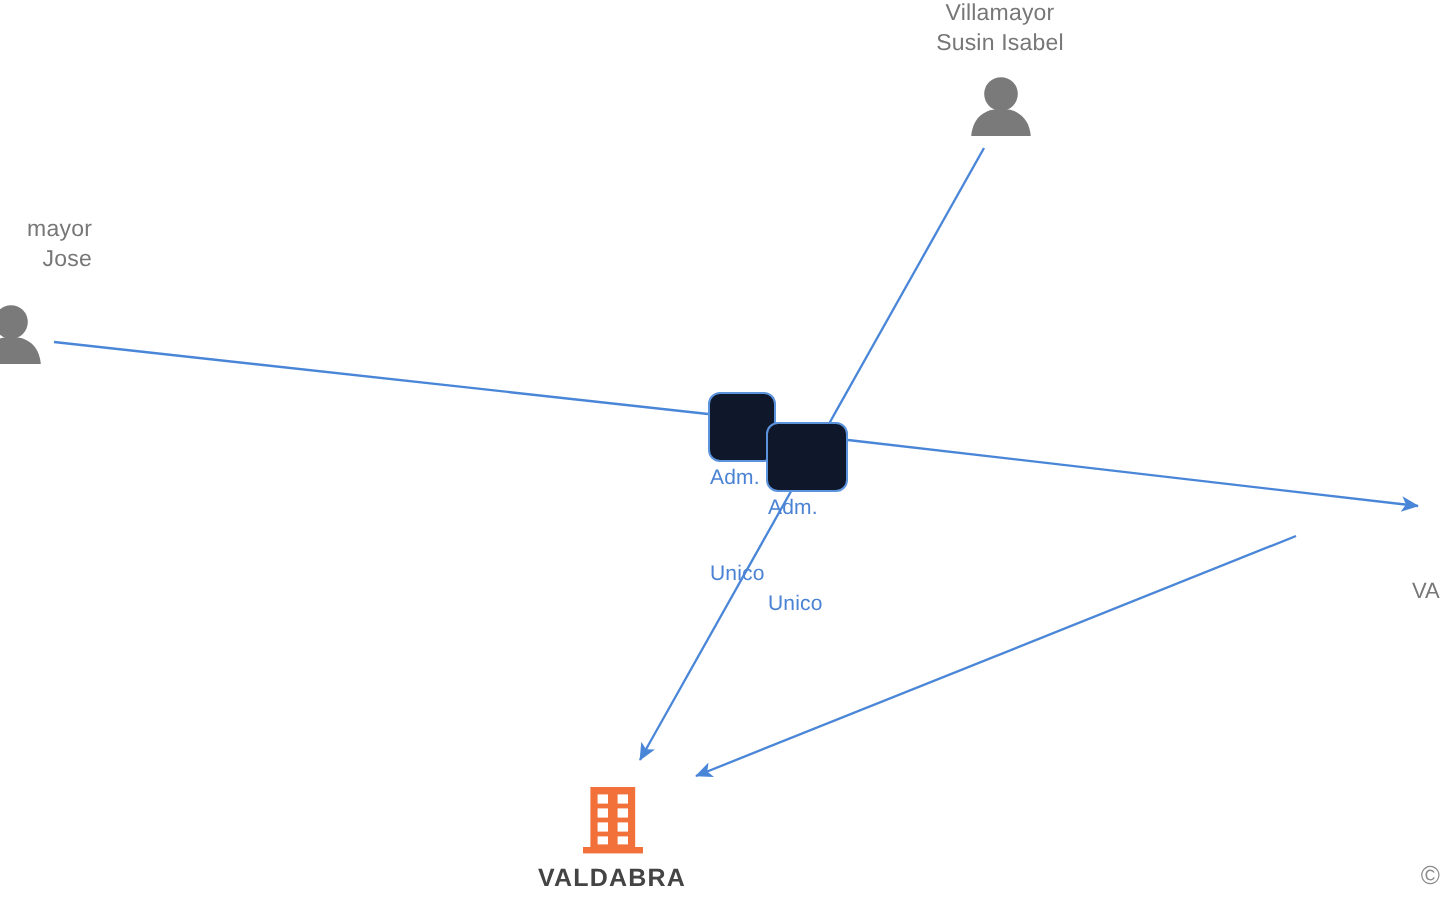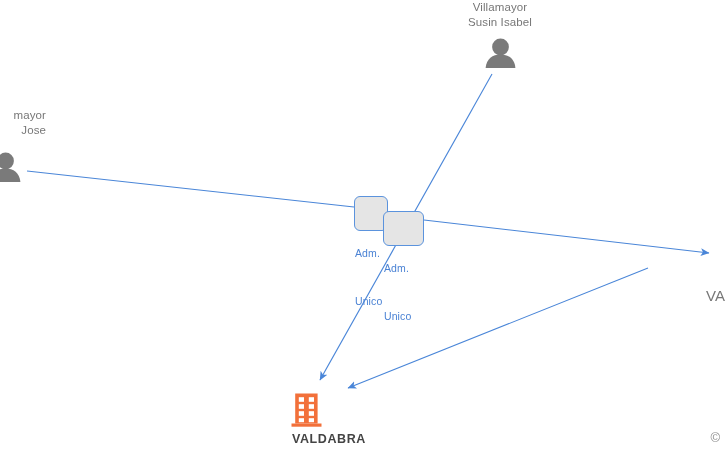--- a/index.html
+++ b/index.html
@@ -23,49 +23,49 @@
     line-height:14.5px;
     white-space:pre;
     letter-spacing:.1px;
   }
   .person-icon{position:absolute;}
 
   
   .company-icon{position:absolute;}
   .company-label{
     position:absolute;
-    text-align:right;
+    text-align:center;
     color:#444444;
     font-size:12.5px;
     font-weight:bold;
     letter-spacing:.6px;
     white-space:pre;
   }
 
   
   .chip{
     position:absolute;
     box-sizing:border-box;
-    background:#e5e5e5;
+    background:#0f172a;
     border:1.3px solid #5b93dd;
     border-radius:6px;
     color:#4a82d4;
     font-size:10.5px;
     line-height:16px;
-    padding-top:16px;
+    padding-top:2px;
     white-space:pre;
     letter-spacing:.1px;
   }
   .chip span{display:block;}
 
   
   .edge-label{
     position:absolute;
     color:#777777;
-    font-size:15px;
+    font-size:11px;
     line-height:14.5px;
     white-space:pre;
   }
 
   
   #watermark{
     position:absolute;
     right:8px;bottom:6px;
     display:flex;align-items:center;gap:5px;
     user-select:none;

